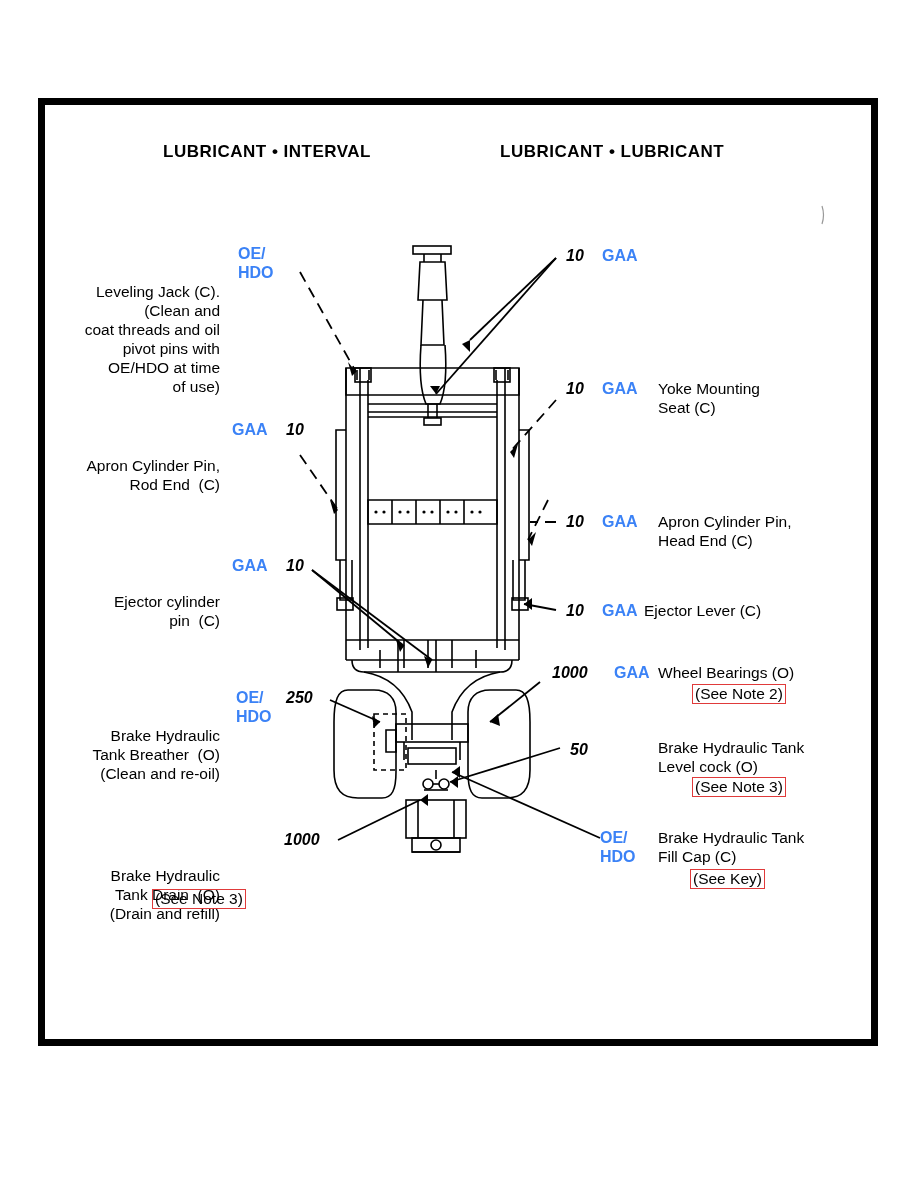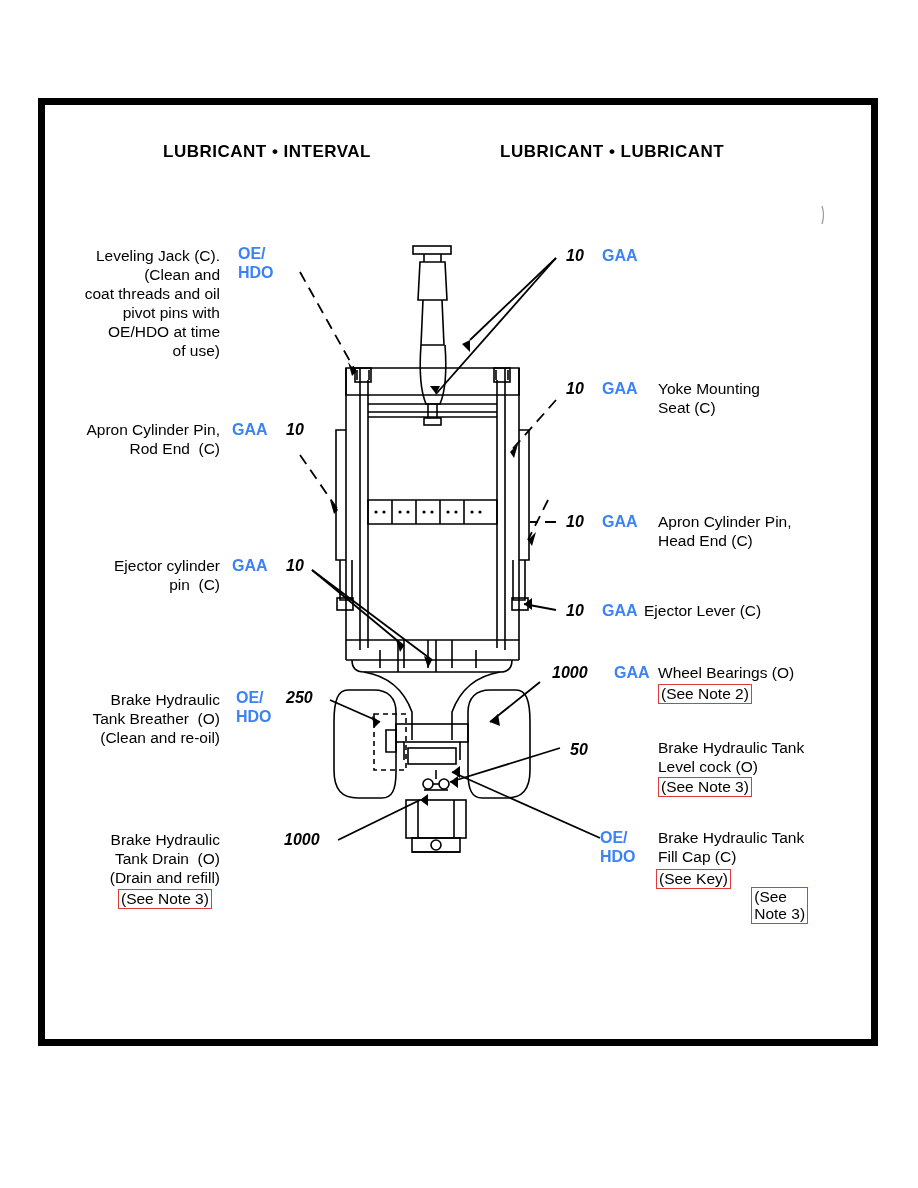--- a/index.html
+++ b/index.html
@@ -42,21 +42,21 @@
   #hdr-left  { left: 163px; top: 142px; }
   #hdr-right { left: 500px; top: 142px; }
 
   .label {
     position: absolute;
     font-size: 15.5px;
     line-height: 19px;
     color: #000;
     white-space: pre;
   }
-  .label.right-align { text-align: right; }
+  .label.right-align { text-align: right; margin-top: 36px; }
   .label.left-align  { text-align: left; }
 
   .lub {
     position: absolute;
     font-size: 16px;
     font-weight: bold;
     line-height: 19px;
     color: #3b82f6;
     white-space: pre;
   }
@@ -68,20 +68,21 @@
     color: #000;
     white-space: pre;
     font-style: italic;
   }
   .noteref {
     display: inline-block;
     border: 1.3px solid #e03a3a;
     padding: 0px 2px 1px 2px;
     line-height: 17px;
     margin-top: 1px;
+    margin-left: 34px;
   }
   .notebox-wrap { position: absolute; font-size: 15.5px; color: #000; white-space: nowrap; }
 
   svg.art { position: absolute; left: 0; top: 0; width: 918px; height: 1188px; pointer-events: none; }
 </style>
 </head>
 <body>
 
 <div id="page">
 
@@ -284,18 +285,14 @@
     <span class="noteref">(See Note 3)</span>
   </div>
 
   <div class="lub" style="left:600px; top:828px;">OE/
 HDO</div>
   <div class="label left-align" style="left:658px; top:828px; width:210px;">Brake Hydraulic Tank
 Fill Cap (C)</div>
   <div class="notebox-wrap" style="left:656px; top:868px;">
     <span class="noteref">(See Key)</span>
   </div>
-  <div class="notebox-wrap" style="left:734px; top:868px; white-space:pre;">
-    <span class="noteref">(See
-Note 3)</span>
-  </div>
 
 </div>
 
 </body></html>

